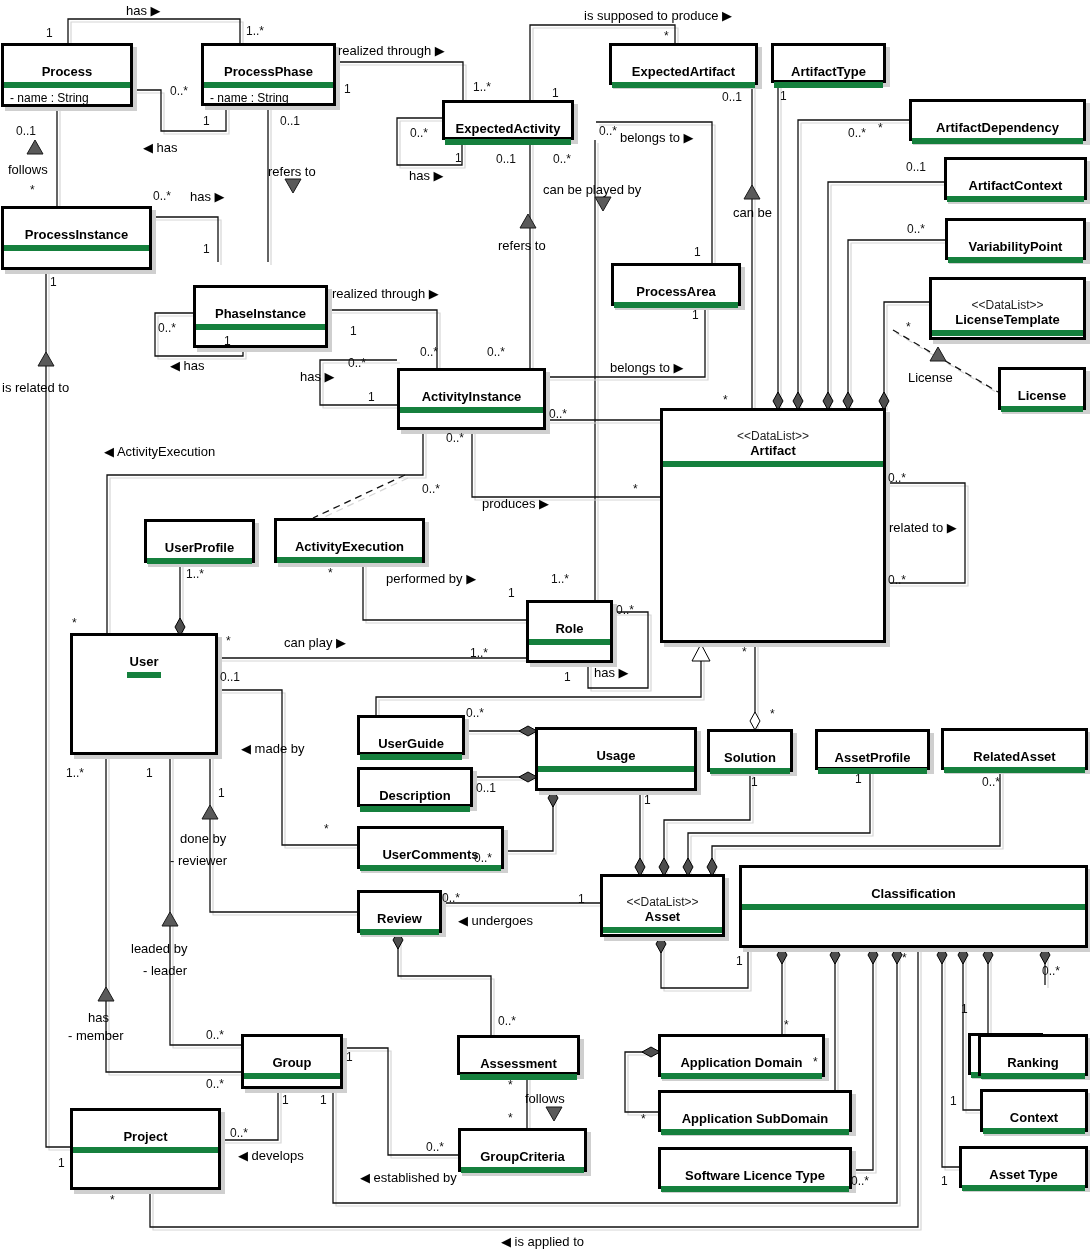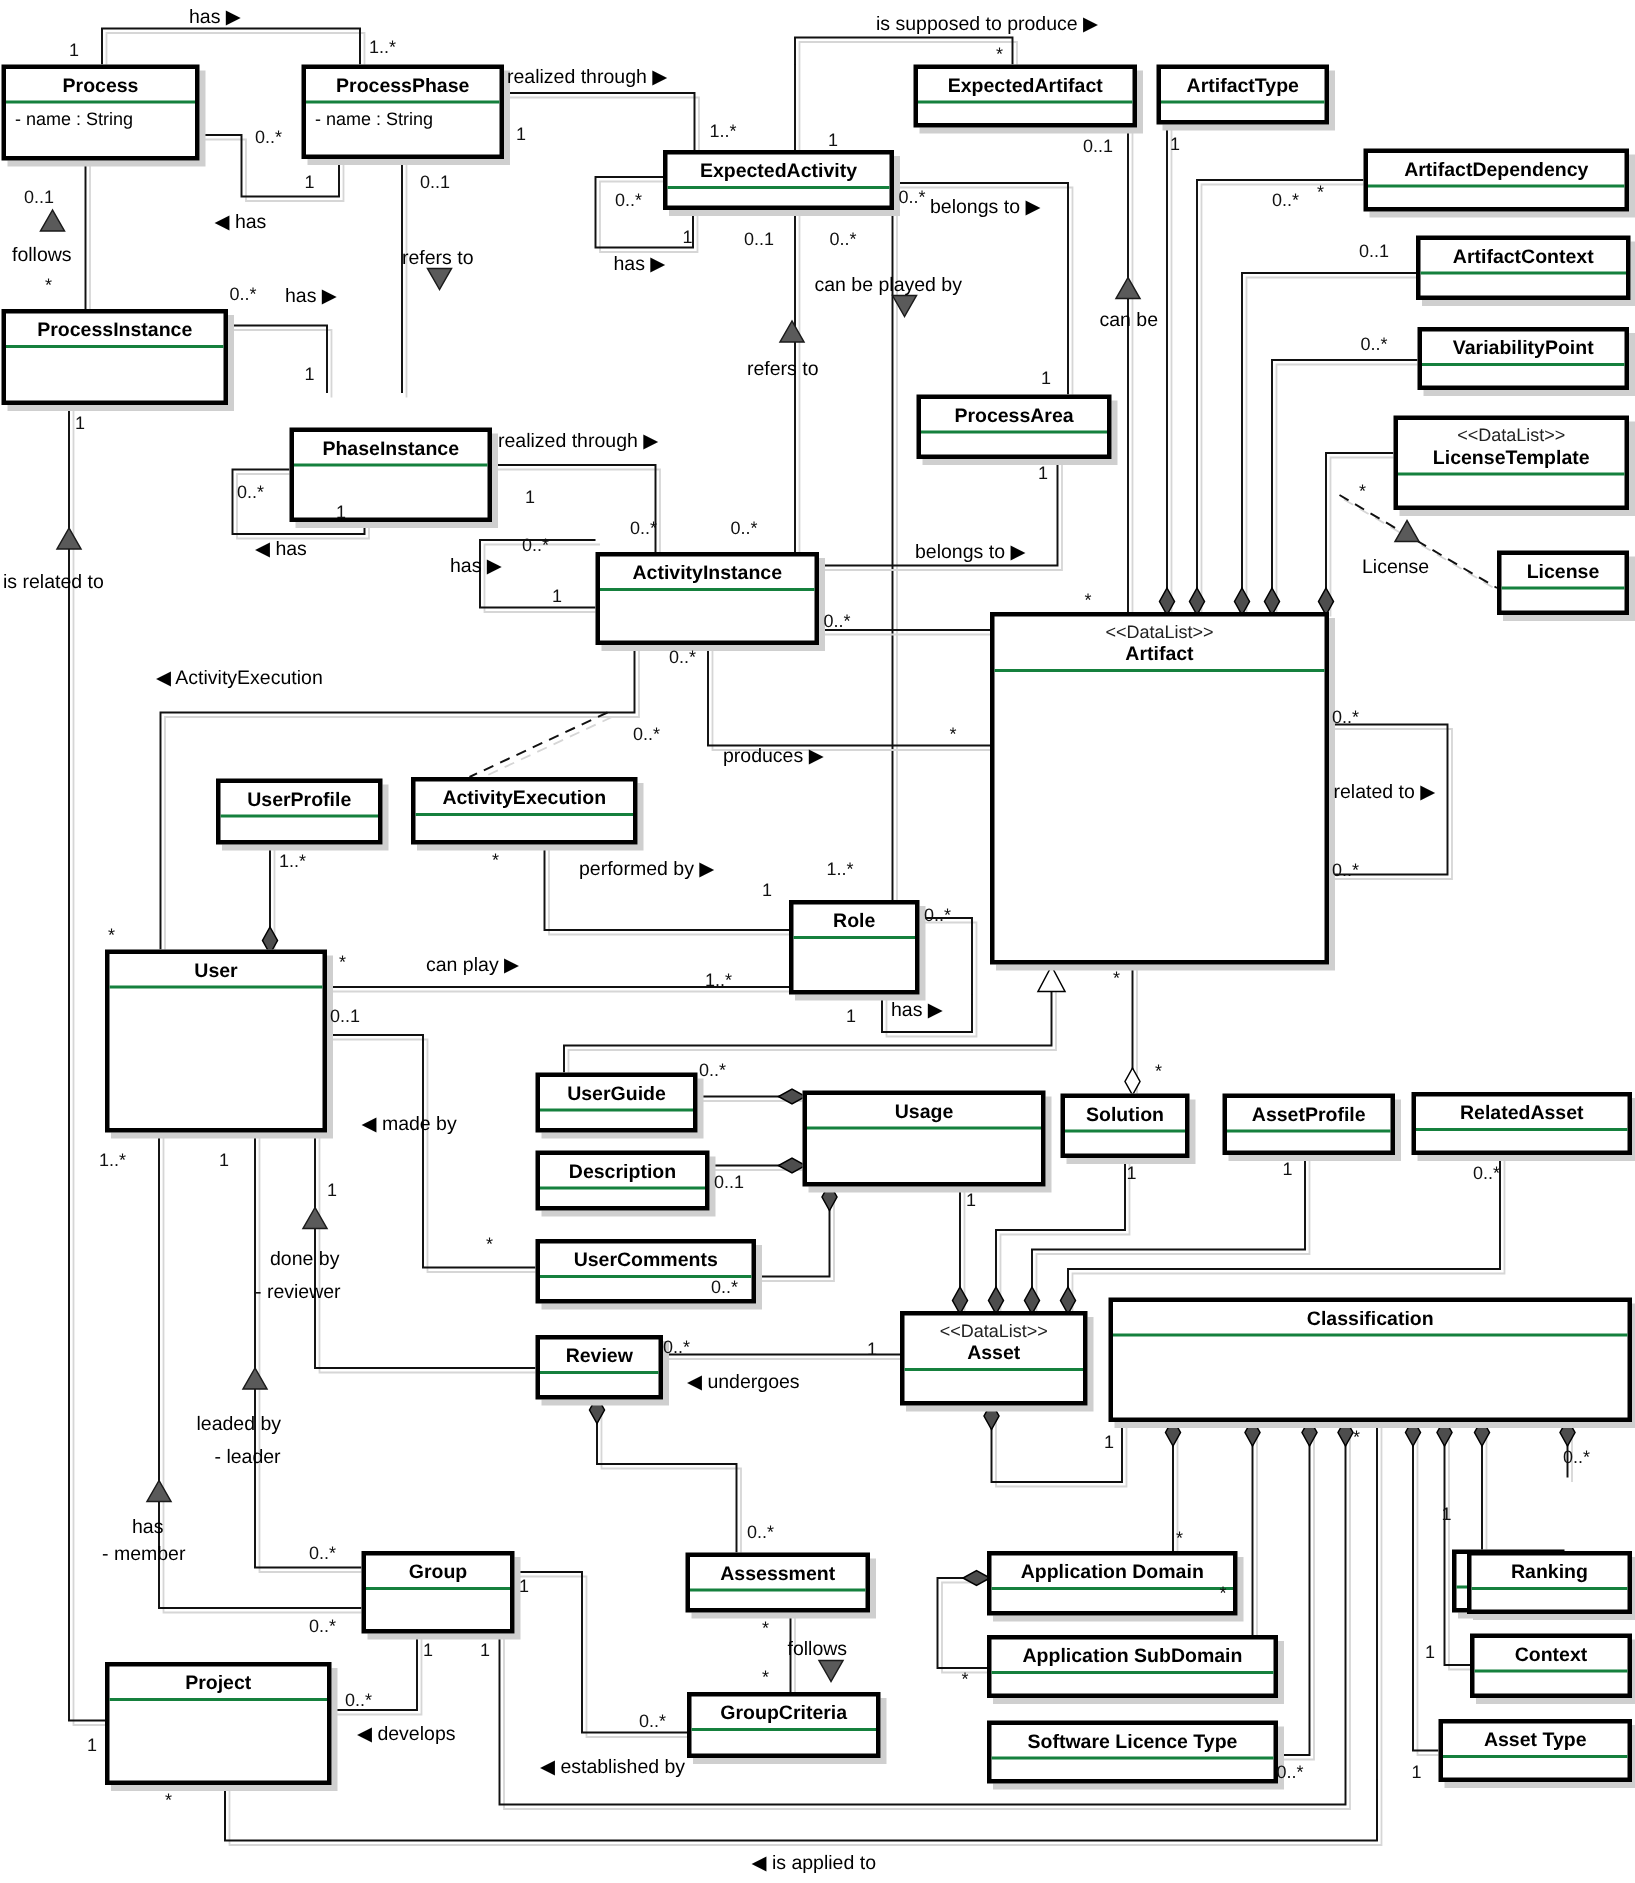--- a/index.html
+++ b/index.html
@@ -1,22 +1,22 @@
 <!DOCTYPE html>
 <html><head>
 <meta charset="utf-8">
 <style>
   html,body{margin:0;padding:0;background:#fff;}
   #canvas{position:relative;width:1090px;height:1255px;background:#fff;
           font-family:"Liberation Sans","DejaVu Sans",sans-serif;overflow:hidden;}
   #edge-layer{position:absolute;left:0;top:0;z-index:1;}
   .cls{position:absolute;border:3px solid #000;background:#fff;box-sizing:border-box;
        box-shadow:4px 4px 0 #cfcfcf;display:flex;flex-direction:column;z-index:2;}
-  .cls .hd{border-bottom:2px solid #15803d;text-align:center;font-weight:bold;
-           font-size:13px;line-height:1.2;padding:3px 3px 2px;}
+  .cls .hd{border-bottom:6px solid #15803d;text-align:center;font-weight:bold;
+           font-size:13px;line-height:1.2;padding:18px 3px 2px;}
   .cls .stereo{display:block;font-weight:normal;font-size:12px;color:#222;}
   .cls .bd{flex:1 1 auto;font-size:12px;font-weight:normal;text-align:left;
            padding:3px 6px;color:#000;}
   .lbl{position:absolute;font-size:13px;color:#000;white-space:nowrap;z-index:3;}
   .mult{position:absolute;font-size:12px;color:#111;white-space:nowrap;z-index:3;}
 </style>
 </head>
 <body>
 
 <div id="canvas">
@@ -194,21 +194,21 @@
       </div>
     </div>
     <div class="cls" style="left: 1px; top: 206px; width: 151px; height: 64px;">
       <div class="hd"><span>ProcessInstance</span></div>
       <div class="bd"></div>
     </div>
     <div class="cls" style="left: 193px; top: 262px; width: 135px; height: 63px; margin-top: 23px;">
       <div class="hd"><span>PhaseInstance</span></div>
       <div class="bd"></div>
     </div>
-    <div class="cls" style="left: 442px; top: 100px; width: 154px; height: 40px; gap: 40px;">
+    <div class="cls" style="left: 442px; top: 100px; width: 132px; height: 40px; gap: 40px;">
       <div class="hd"><span>ExpectedActivity</span></div>
       <div class="bd"></div>
     </div>
     <div class="cls" style="left: 609px; top: 43px; width: 149px; height: 42px;">
       <div class="hd"><span>ExpectedArtifact</span></div>
       <div class="bd"></div>
     </div>
     <div class="cls" style="left: 771px; top: 43px; width: 115px; height: 40px;">
       <div class="hd"><span>ArtifactType</span></div>
       <div class="bd"></div>
@@ -250,21 +250,21 @@
       <div class="bd"></div>
     </div>
     <div class="cls" style="left: 274px; top: 518px; width: 151px; height: 45px;">
       <div class="hd"><span>ActivityExecution</span></div>
       <div class="bd"></div>
     </div>
     <div class="cls" style="left: 526px; top: 600px; width: 87px; height: 63px;">
       <div class="hd"><span>Role</span></div>
       <div class="bd"></div>
     </div>
-    <div class="cls" style="left: 70px; top: 633px; width: 148px; height: 122px;">
+    <div class="cls" style="left: 70px; top: 633px; width: 148px; height: 122px; align-items: center;">
       <div class="hd"><span>User</span></div>
       <div class="bd"></div>
     </div>
     <div class="cls" style="left: 357px; top: 715px; width: 108px; height: 40px; gap: 11px;">
       <div class="hd"><span>UserGuide</span></div>
       <div class="bd"></div>
     </div>
     <div class="cls" style="left: 357px; top: 767px; width: 116px; height: 40px;">
       <div class="hd"><span>Description</span></div>
       <div class="bd"></div>

